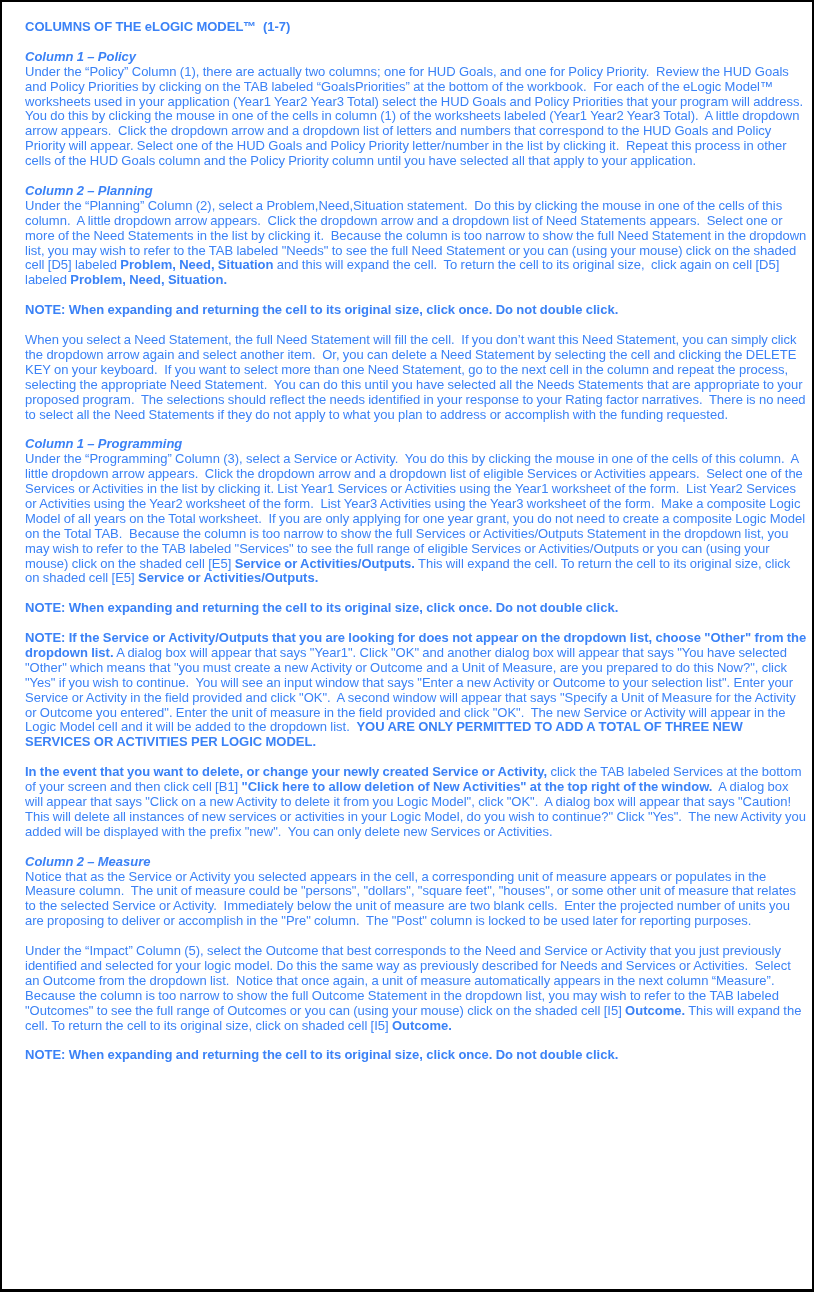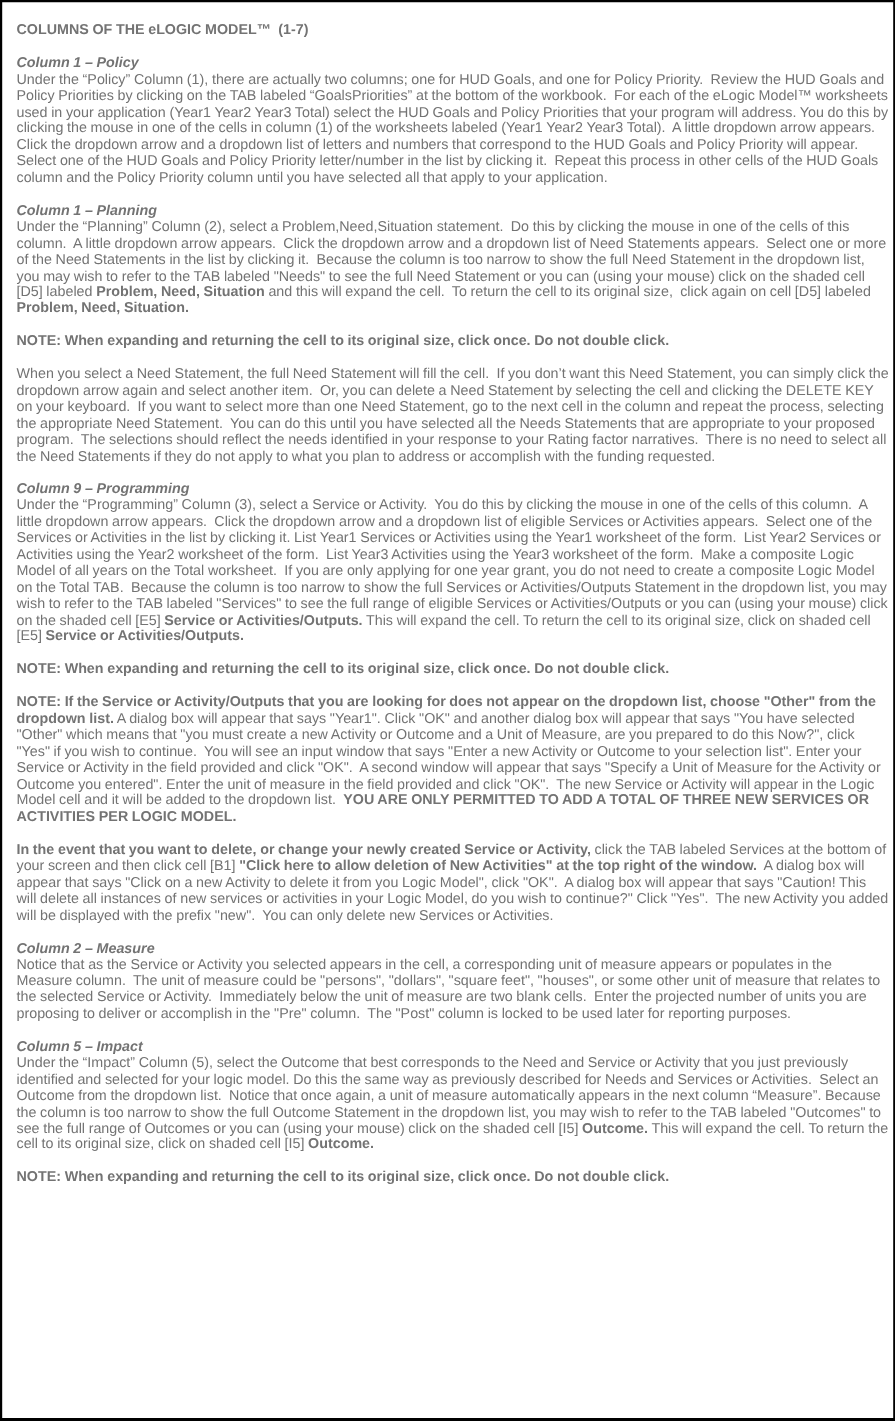--- a/index.html
+++ b/index.html
@@ -11,50 +11,49 @@
   .page {
     position: relative;
     width: 814px;
     height: 1292px;
     box-sizing: border-box;
     background: #ffffff;
     border-left: 2px solid #000000;
     border-top: 2px solid #000000;
     border-right: 2px solid #000000;
     border-bottom: 3px solid #000000;
-    padding: 18px 4px 0 13px;
+    padding: 18px 4px 0 23px;
     overflow: hidden;
-    color: #737373;
+    color: #3b82f6;
   }
   .doc p {
     margin: 0 0 14.9px 0;
     font-size: 13px;
     line-height: 14.9px;
     white-space: pre-wrap;
     word-spacing: -0.3px;
   }
   .doc p.heading { margin-bottom: 0; font-style: italic; }
   .doc b { font-weight: bold; }
 </style>
 </head>
 <body>
 
 <div class="page">
   <div class="doc">
       <p class="title"><b>COLUMNS OF THE eLOGIC MODEL™  (1-7)</b></p>
       <p class="heading"><b>Column 1 – Policy</b></p>
       <p class="para"><span>Under the “Policy” Column (1), there are actually two columns; one for HUD Goals, and one for Policy Priority.  Review the HUD Goals and Policy Priorities by clicking on the TAB labeled “GoalsPriorities” at the bottom of the workbook.  For each of the eLogic Model™ worksheets used in your application (Year1 Year2 Year3 Total) select the HUD Goals and Policy Priorities that your program will address. You do this by clicking the mouse in one of the cells in column (1) of the worksheets labeled (Year1 Year2 Year3 Total).  A little dropdown arrow appears.  Click the dropdown arrow and a dropdown list of letters and numbers that correspond to the HUD Goals and Policy Priority will appear. Select one of the HUD Goals and Policy Priority letter/number in the list by clicking it.  Repeat this process in other cells of the HUD Goals column and the Policy Priority column until you have selected all that apply to your application.</span></p>
-      <p class="heading"><b>Column 1 – Planning</b></p>
+      <p class="heading"><b>Column 2 – Planning</b></p>
       <p class="para"><span>Under the “Planning” Column (2), select a Problem,Need,Situation statement.  Do this by clicking the mouse in one of the cells of this column.  A little dropdown arrow appears.  Click the dropdown arrow and a dropdown list of Need Statements appears.  Select one or more of the Need Statements in the list by clicking it.  Because the column is too narrow to show the full Need Statement in the dropdown list, you may wish to refer to the TAB labeled "Needs" to see the full Need Statement or you can (using your mouse) click on the shaded cell [D5] labeled </span><b>Problem, Need, Situation</b><span> and this will expand the cell.  To return the cell to its original size,  click again on cell [D5] labeled </span><b>Problem, Need, Situation.</b></p>
       <p class="note"><b>NOTE: When expanding and returning the cell to its original size, click once. Do not double click.</b></p>
       <p class="para"><span>When you select a Need Statement, the full Need Statement will fill the cell.  If you don’t want this Need Statement, you can simply click the dropdown arrow again and select another item.  Or, you can delete a Need Statement by selecting the cell and clicking the DELETE KEY on your keyboard.  If you want to select more than one Need Statement, go to the next cell in the column and repeat the process, selecting the appropriate Need Statement.  You can do this until you have selected all the Needs Statements that are appropriate to your proposed program.  The selections should reflect the needs identified in your response to your Rating factor narratives.  There is no need to select all the Need Statements if they do not apply to what you plan to address or accomplish with the funding requested.</span></p>
-      <p class="heading"><b>Column 9 – Programming</b></p>
+      <p class="heading"><b>Column 1 – Programming</b></p>
       <p class="para"><span>Under the “Programming” Column (3), select a Service or Activity.  You do this by clicking the mouse in one of the cells of this column.  A little dropdown arrow appears.  Click the dropdown arrow and a dropdown list of eligible Services or Activities appears.  Select one of the Services or Activities in the list by clicking it. List Year1 Services or Activities using the Year1 worksheet of the form.  List Year2 Services or Activities using the Year2 worksheet of the form.  List Year3 Activities using the Year3 worksheet of the form.  Make a composite Logic Model of all years on the Total worksheet.  If you are only applying for one year grant, you do not need to create a composite Logic Model on the Total TAB.  Because the column is too narrow to show the full Services or Activities/Outputs Statement in the dropdown list, you may wish to refer to the TAB labeled "Services" to see the full range of eligible Services or Activities/Outputs or you can (using your mouse) click on the shaded cell [E5] </span><b>Service or Activities/Outputs.</b><span> This will expand the cell. To return the cell to its original size, click on shaded cell [E5] </span><b>Service or Activities/Outputs.</b></p>
       <p class="note"><b>NOTE: When expanding and returning the cell to its original size, click once. Do not double click.</b></p>
       <p class="para"><b>NOTE: If the Service or Activity/Outputs that you are looking for does not appear on the dropdown list, choose "Other" from the dropdown list.</b><span> A dialog box will appear that says "Year1". Click "OK" and another dialog box will appear that says "You have selected "Other" which means that "you must create a new Activity or Outcome and a Unit of Measure, are you prepared to do this Now?", click "Yes" if you wish to continue.  You will see an input window that says "Enter a new Activity or Outcome to your selection list". Enter your Service or Activity in the field provided and click "OK".  A second window will appear that says "Specify a Unit of Measure for the Activity or Outcome you entered". Enter the unit of measure in the field provided and click "OK".  The new Service or Activity will appear in the Logic Model cell and it will be added to the dropdown list.  </span><b>YOU ARE ONLY PERMITTED TO ADD A TOTAL OF THREE NEW SERVICES OR ACTIVITIES PER LOGIC MODEL.</b></p>
       <p class="para"><b>In the event that you want to delete, or change your newly created Service or Activity,</b><span> click the TAB labeled Services at the bottom of your screen and then click cell [B1] </span><b>"Click here to allow deletion of New Activities" at the top right of the window.</b><span>  A dialog box will appear that says "Click on a new Activity to delete it from you Logic Model", click "OK".  A dialog box will appear that says "Caution! This will delete all instances of new services or activities in your Logic Model, do you wish to continue?" Click "Yes".  The new Activity you added will be displayed with the prefix "new".  You can only delete new Services or Activities.</span></p>
       <p class="heading"><b>Column 2 – Measure</b></p>
       <p class="para"><span>Notice that as the Service or Activity you selected appears in the cell, a corresponding unit of measure appears or populates in the Measure column.  The unit of measure could be "persons", "dollars", "square feet", "houses", or some other unit of measure that relates to the selected Service or Activity.  Immediately below the unit of measure are two blank cells.  Enter the projected number of units you are proposing to deliver or accomplish in the "Pre" column.  The "Post" column is locked to be used later for reporting purposes.</span></p>
-      <p class="heading"><b>Column 5 – Impact</b></p>
       <p class="para"><span>Under the “Impact” Column (5), select the Outcome that best corresponds to the Need and Service or Activity that you just previously identified and selected for your logic model. Do this the same way as previously described for Needs and Services or Activities.  Select an Outcome from the dropdown list.  Notice that once again, a unit of measure automatically appears in the next column “Measure”. Because the column is too narrow to show the full Outcome Statement in the dropdown list, you may wish to refer to the TAB labeled "Outcomes" to see the full range of Outcomes or you can (using your mouse) click on the shaded cell [I5] </span><b>Outcome.</b><span> This will expand the cell. To return the cell to its original size, click on shaded cell [I5] </span><b>Outcome.</b></p>
       <p class="note"><b>NOTE: When expanding and returning the cell to its original size, click once. Do not double click.</b></p>
     </div>
 </div>
 
 </body></html>

